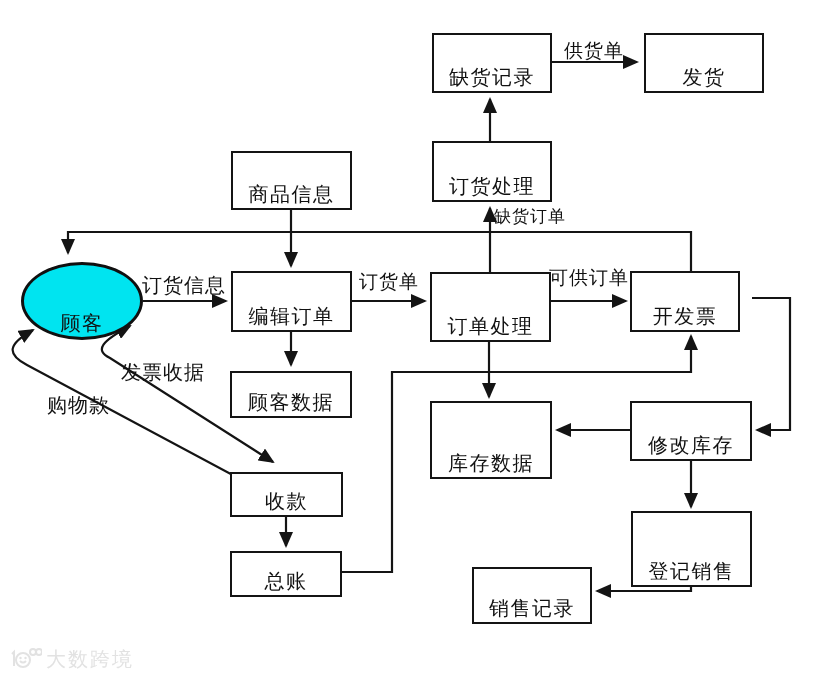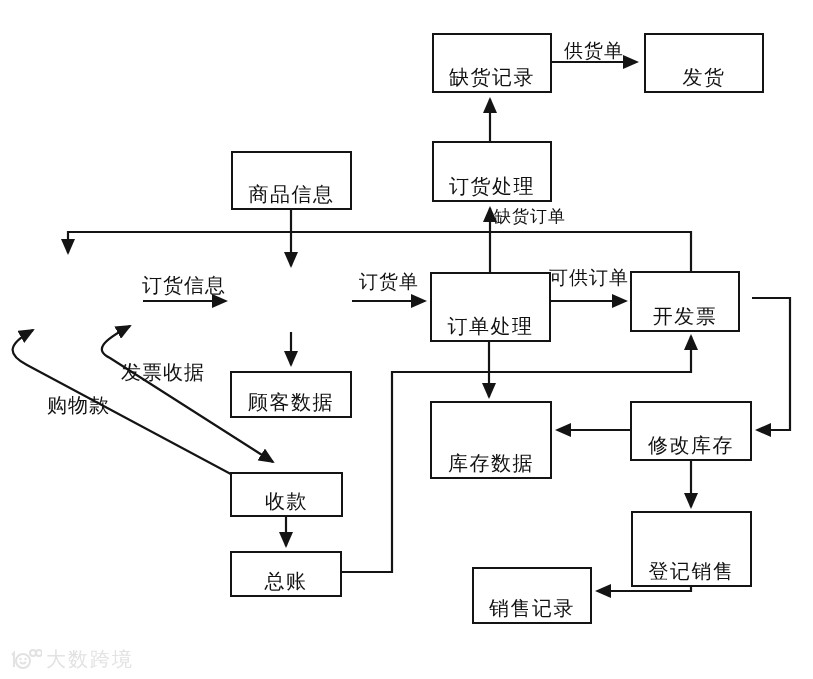--- a/index.html
+++ b/index.html
@@ -13,21 +13,21 @@
     font-size:20px;letter-spacing:1.5px;white-space:nowrap;z-index:2;
   }
   .ellipse{
     border-radius:50%;background:var(--customer-fill,#00e4f0);border:3px solid #101010;
   }
   .lbl{
     position:absolute;font-size:19px;letter-spacing:1px;white-space:nowrap;z-index:3;
   }
   svg.wires{position:absolute;left:0;top:0;z-index:1;}
   .watermark{
-    position:absolute;left:8px;top:646px;display:flex;align-items:center;gap:4px;
+    position:absolute;left:8px;top:646px;display:flex;gap:4px;
     color:#e2e2e2;font-size:20px;letter-spacing:2px;z-index:0;user-select:none;
   }
 </style>
 </head>
 <body>
 
 <div class="stage" style="--customer-fill: #00e4f0;">
 
   <svg class="wires" width="813" height="679" viewBox="0 0 813 679">
     <defs>
@@ -65,20 +65,23 @@
     </div>
   <div class="node" style="left:644px;top:33px;width:120px;height:60px">
       <span>发货</span>
     </div>
   <div class="node" style="left:432px;top:141px;width:120px;height:61px">
       <span>订货处理</span>
     </div>
   <div class="node" style="left:231px;top:151px;width:121px;height:59px">
       <span>商品信息</span>
     </div>
+  <div class="node" style="left:231px;top:271px;width:121px;height:61px">
+      <span>编辑订单</span>
+    </div>
   <div class="node" style="left:430px;top:272px;width:121px;height:70px">
       <span>订单处理</span>
     </div>
   <div class="node" style="left:630px;top:271px;width:110px;height:61px">
       <span>开发票</span>
     </div>
   <div class="node" style="left:230px;top:371px;width:122px;height:47px">
       <span>顾客数据</span>
     </div>
   <div class="node" style="left:430px;top:401px;width:122px;height:78px">
@@ -93,20 +96,23 @@
   <div class="node" style="left:230px;top:551px;width:112px;height:46px">
       <span>总账</span>
     </div>
   <div class="node" style="left:631px;top:511px;width:121px;height:76px">
       <span>登记销售</span>
     </div>
   <div class="node" style="left:472px;top:567px;width:120px;height:57px">
       <span>销售记录</span>
     </div>
 
+  <div class="node ellipse" style="left:21px;top:262px;width:122px;height:78px">
+    <span>顾客</span>
+  </div>
 
   <div class="lbl" style="left:564px;top:38px">供货单</div>
   <div class="lbl" style="left:494px;top:205px;font-size:17px">缺货订单</div>
   <div class="lbl" style="left:142px;top:272px;font-size:20px">订货信息</div>
   <div class="lbl" style="left:359px;top:269px">订货单</div>
   <div class="lbl" style="left:549px;top:265px">可供订单</div>
   <div class="lbl" style="left:121px;top:359px;font-size:20px">发票收据</div>
   <div class="lbl" style="left:47px;top:392px;font-size:20px">购物款</div>
 
   <div class="watermark">

